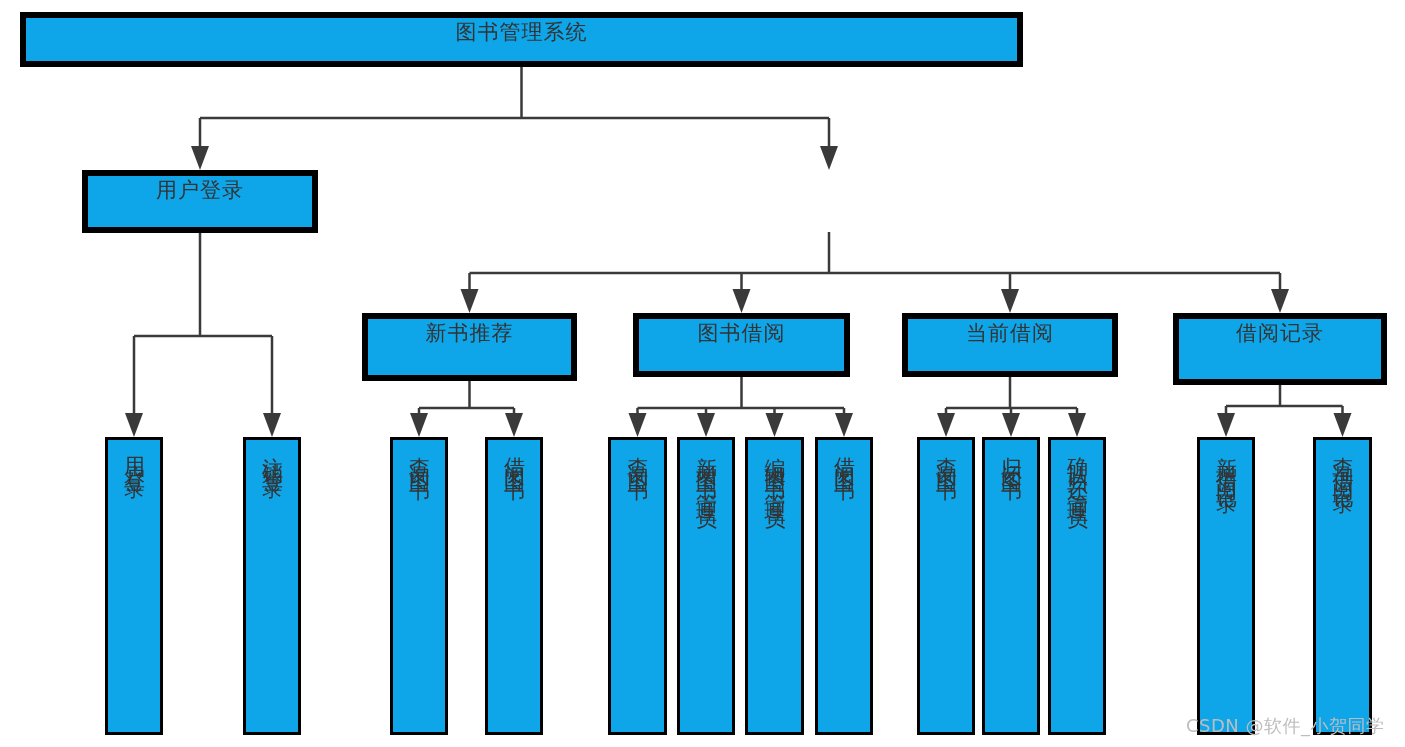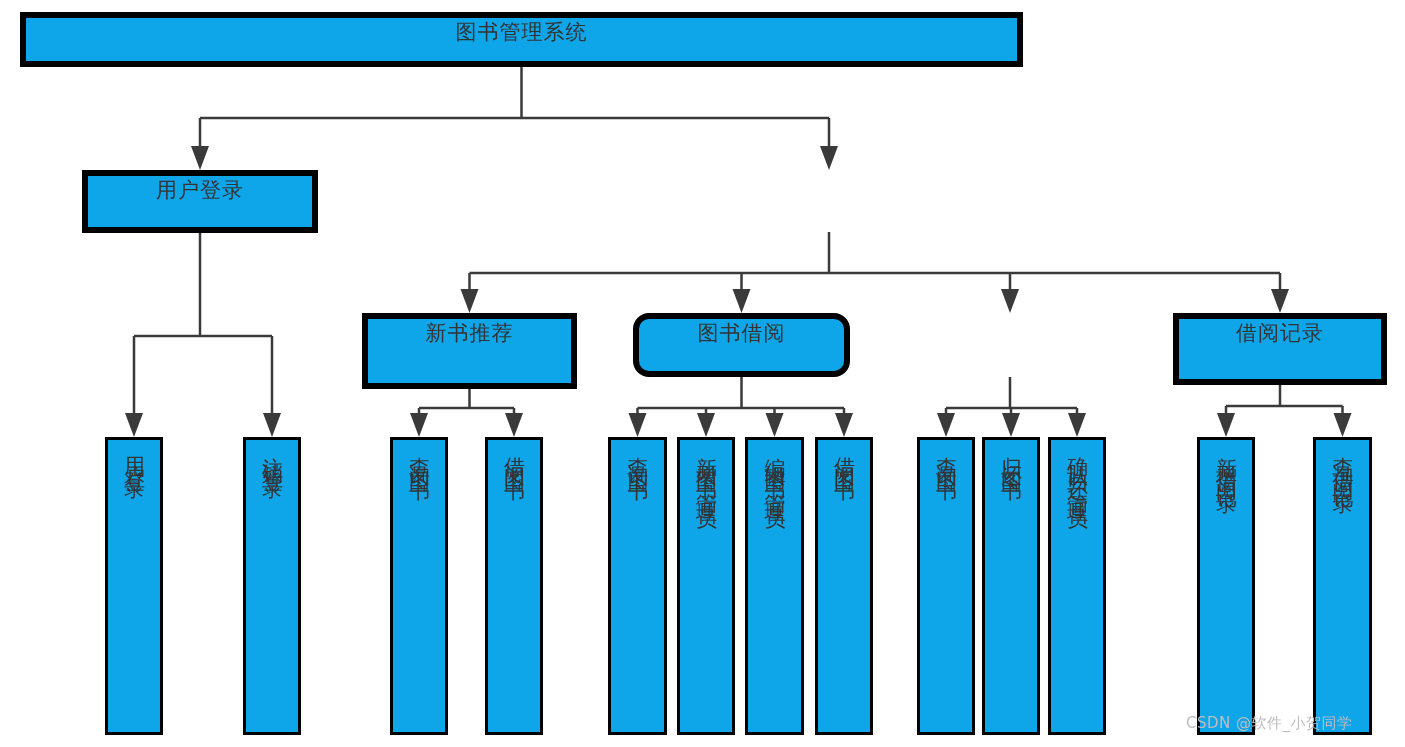--- a/index.html
+++ b/index.html
@@ -17,21 +17,21 @@
     z-index:2;
   }
   .node.lvl4{border-width:3px;}
   .hlabel{font-size:21px;letter-spacing:1px;white-space:nowrap;}
   .vlabel{
     writing-mode:vertical-rl;text-orientation:mixed;
     font-size:21px;line-height:1;letter-spacing:7.5px;white-space:nowrap;
   }
   .watermark{
     position:absolute;left:1186px;top:714px;z-index:3;
-    font-size:15px;color:#bdbdbd;white-space:nowrap;letter-spacing:0.5px;
+    font-size:18px;color:#bdbdbd;white-space:nowrap;letter-spacing:0.5px;
   }
 </style>
 </head>
 <body>
 
 <div class="stage">
 
   <svg class="connectors" width="1405" height="747" viewBox="0 0 1405 747">
 
     <g>
@@ -83,25 +83,28 @@
   </svg>
 
   <div class="node" style="left:20px;top:12px;width:1003px;height:55px;">
     <span class="hlabel">图书管理系统</span>
   </div>
 
   <div class="node" style="left:82px;top:170px;width:236px;height:63px;">
     <span class="hlabel">用户登录</span>
   </div>
 
-  <div class="node" style="left:362px;top:313px;width:215px;height:76px;">
+  <div class="node" style="left:362px;top:313px;width:215px;height:68px;">
     <span class="hlabel">新书推荐</span>
   </div>
-  <div class="node" style="left:633px;top:313px;width:217px;height:64px;border-radius:16px;">
+  <div class="node" style="left:633px;top:313px;width:217px;height:64px;">
     <span class="hlabel">图书借阅</span>
+  </div>
+  <div class="node" style="left:902px;top:313px;width:216px;height:64px;">
+    <span class="hlabel">当前借阅</span>
   </div>
   <div class="node" style="left:1173px;top:313px;width:214px;height:72px;">
     <span class="hlabel">借阅记录</span>
   </div>
 
   <div class="node lvl4" style="left:105px;top:437px;width:58px;height:298px;">
     <span class="vlabel">用户登录</span>
   </div>
   <div class="node lvl4" style="left:243px;top:437px;width:58px;height:298px;">
     <span class="vlabel">注销登录</span>

